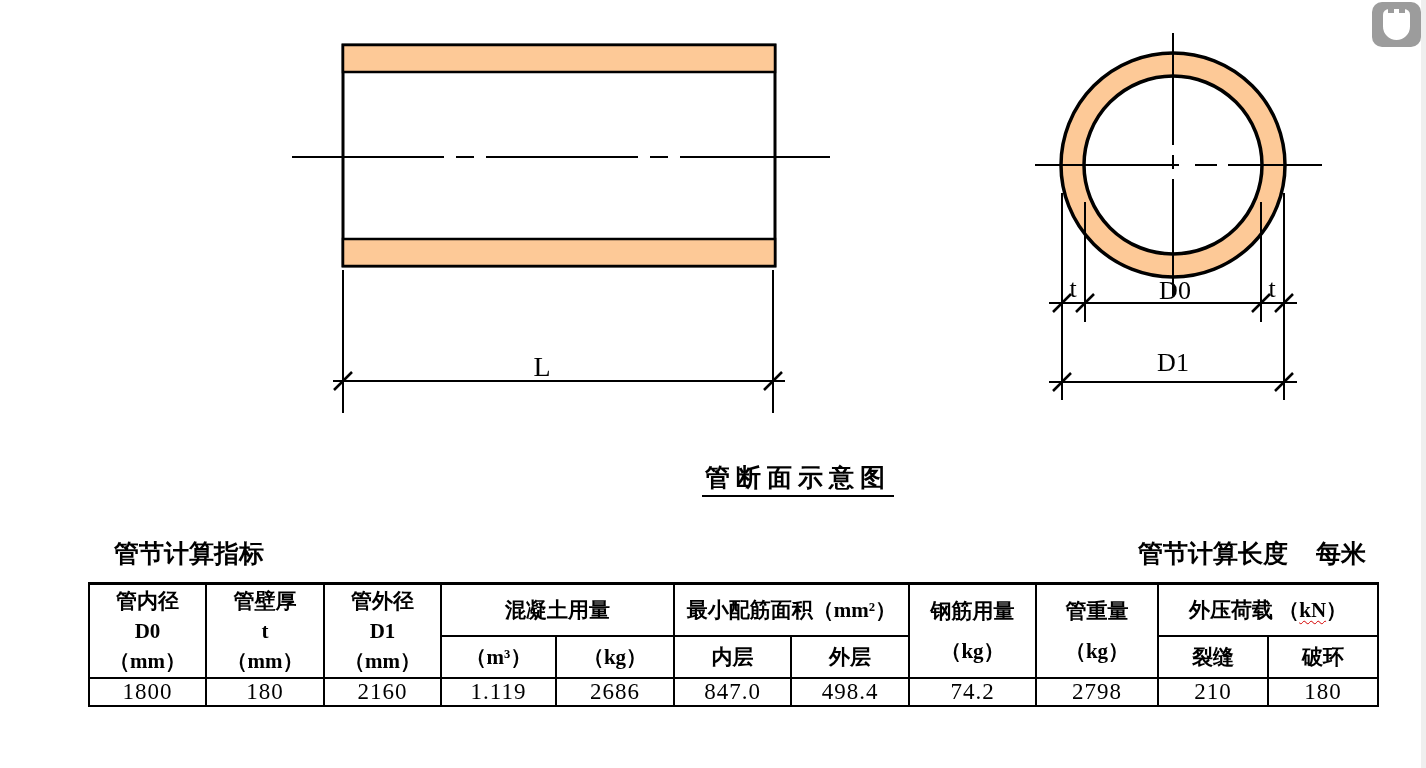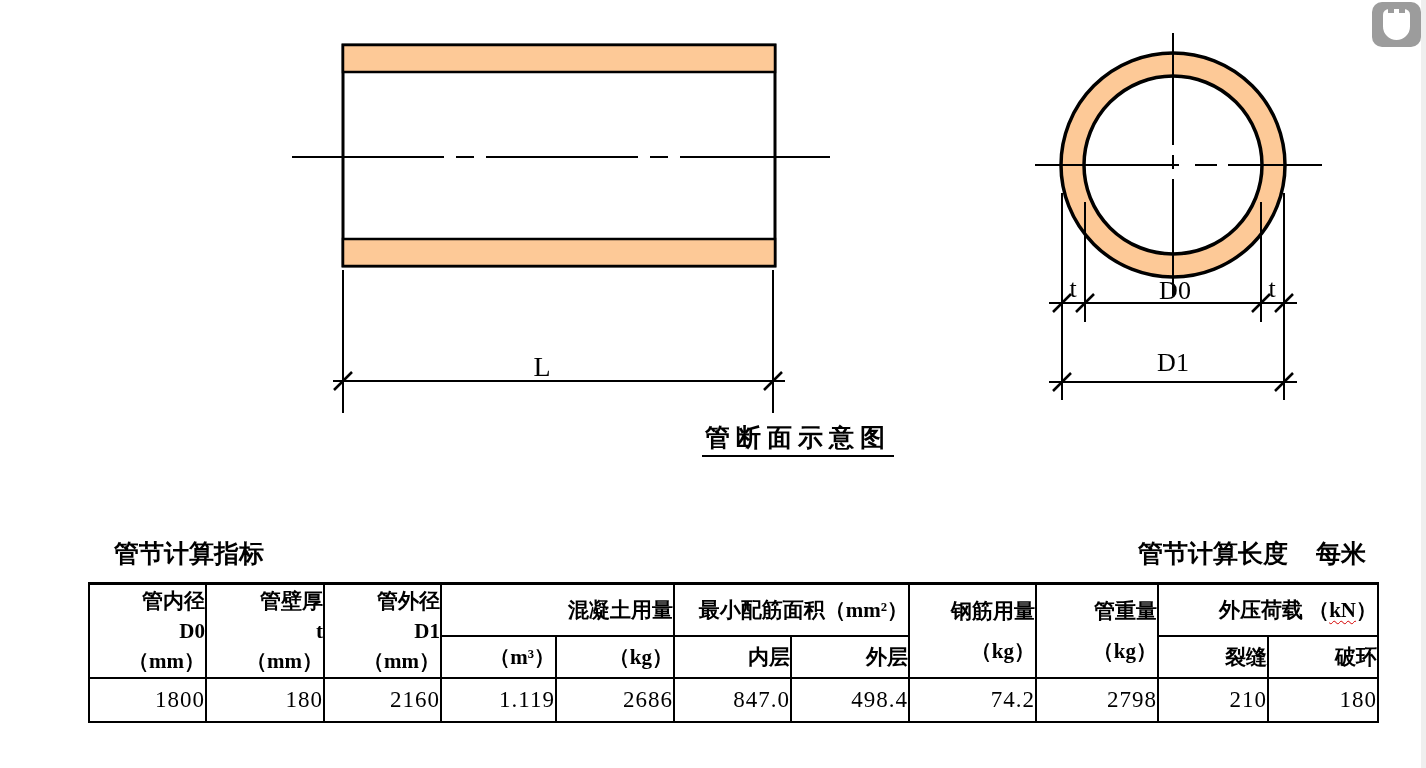--- a/index.html
+++ b/index.html
@@ -5,43 +5,43 @@
   * { margin:0; padding:0; box-sizing:border-box; }
   html,body { width:1426px; height:768px; background:#ffffff; overflow:hidden; }
   body { position:relative; font-family:"Liberation Serif","DejaVu Serif",serif; color:#000; }
 
   
   .drawing { position:absolute; left:0; top:0; }
   svg text { font-family:"Liberation Serif","DejaVu Serif",serif; fill:#000; }
 
   
   .fig-title{
-    position:absolute; left:702px; top:424px;
+    position:absolute; left:702px; top:464px;
     font-size:25px; font-weight:bold; letter-spacing:6px;
     border-bottom:2.5px solid #000; padding:0 3px 3px 3px;
     line-height:28px; white-space:nowrap;
   }
 
   
   .cap { position:absolute; font-size:25px; font-weight:bold; white-space:nowrap; }
   .cap-left  { left:114px;  top:537px; }
   .cap-right { left:1110px; top:537px;margin-left:28px; }
   .cap-right-val { left:1316px; top:537px; }
 
   
   .tbl-wrap { position:absolute; left:88px; top:582px; }
   table { border-collapse:collapse; table-layout:fixed; width:1289px; }
   td {
-    border:2px solid #000; text-align:right; vertical-align:middle;
+    border:2px solid #000; text-align:center; vertical-align:middle;
     font-size:21px; font-weight:bold; padding:0; overflow:hidden;margin-top:12px;
   }
   table { border-top:3px solid #000; }
   tr.hdr1 td { height:52px; }
   tr.hdr2 td { height:42px; }
-  tr.data td { height:44px; font-size:23px; font-weight:normal; letter-spacing:1px; }
+  tr.data td { height:28px; font-size:23px; font-weight:normal; letter-spacing:1px; }
   td .ln { display:block; line-height:30px; }
   td .ln2 { display:block; line-height:40px; }
   .squiggle{
     text-decoration-line:underline; text-decoration-style:wavy;
     text-decoration-color:#d40000; text-decoration-thickness:1px;
     text-underline-offset:3px; text-decoration-skip-ink:none;
   }
 
   
   .overlay-widget{

